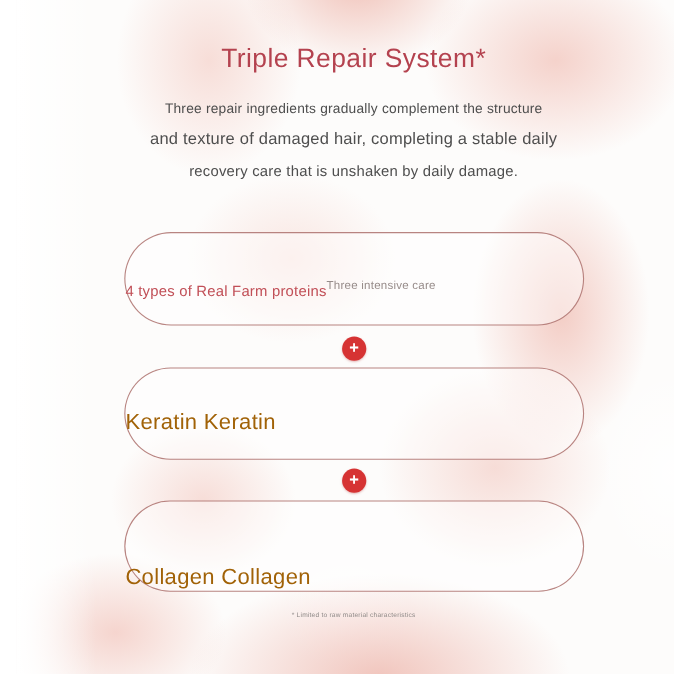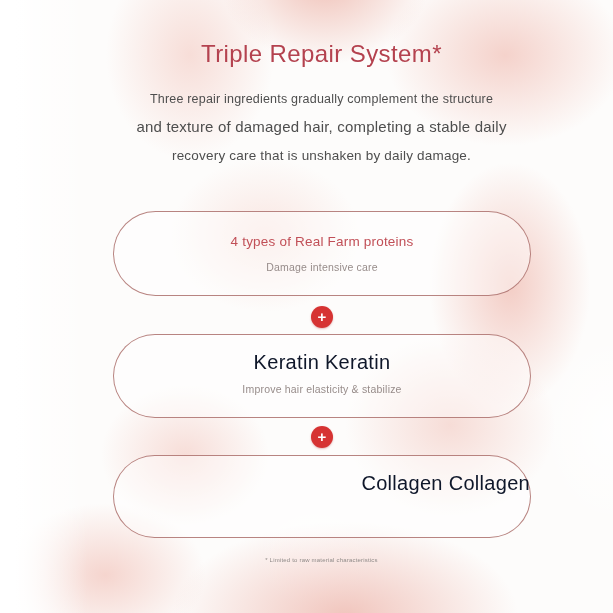--- a/index.html
+++ b/index.html
@@ -61,40 +61,39 @@
 
   .card {
     position: absolute;
     left: 98px;
     width: 418px;
     box-sizing: border-box;
     border: 1px solid rgba(171,111,107,0.85);
     border-radius: 46px;
     background: rgba(255,255,255,0.45);
     display: flex;
-    flex-direction: column;
     align-items: center;
   }
   .card-1 { top: 211px; height: 85px; }
   .card-2 { top: 334px; height: 84px; }
   .card-3 { top: 455px; height: 83px; align-items: flex-end; }
 
   .card-title-small {
     margin-top: 22px;
     font-size: 13.5px;
     font-weight: 500;
     letter-spacing: 0.2px;
     color: #c14f57;
   }
   .card-title-large {
     margin-top: 16px;
     font-size: 20px;
     font-weight: 500;
     letter-spacing: 0.3px;
-    color: #0f172a;
+    color: #a16207;
   }
   .card-sub {
     margin-top: 12px;
     font-size: 10.5px;
     letter-spacing: 0.2px;
     color: #978c8a;
   }
   .card-2 .card-sub, .card-3 .card-sub { margin-top: 9px; }
 
   .plus {
@@ -135,30 +134,29 @@
   <div class="bg"></div>
 
   <h1 class="title">Triple Repair System*</h1>
 
   <p class="desc desc-1">Three repair ingredients gradually complement the structure</p>
   <p class="desc desc-3">recovery care that is unshaken by daily damage.</p>
   <p class="desc desc-2">and texture of damaged hair, completing a stable daily</p>
 
   <div class="card card-1">
     <div class="card-title-small">4 types of Real Farm proteins</div>
-    <div class="card-sub">Damage intensive care</div>
+    <div class="card-sub">Three intensive care</div>
   </div>
 
   <div class="plus plus-1">
     <span>+</span>
   </div>
 
   <div class="card card-2">
     <div class="card-title-large">Keratin Keratin</div>
-    <div class="card-sub">Improve hair elasticity &amp; stabilize</div>
   </div>
 
   <div class="plus plus-2">
     <span>+</span>
   </div>
 
   <div class="card card-3">
     <div class="card-title-large">Collagen Collagen</div>
   </div>
 

